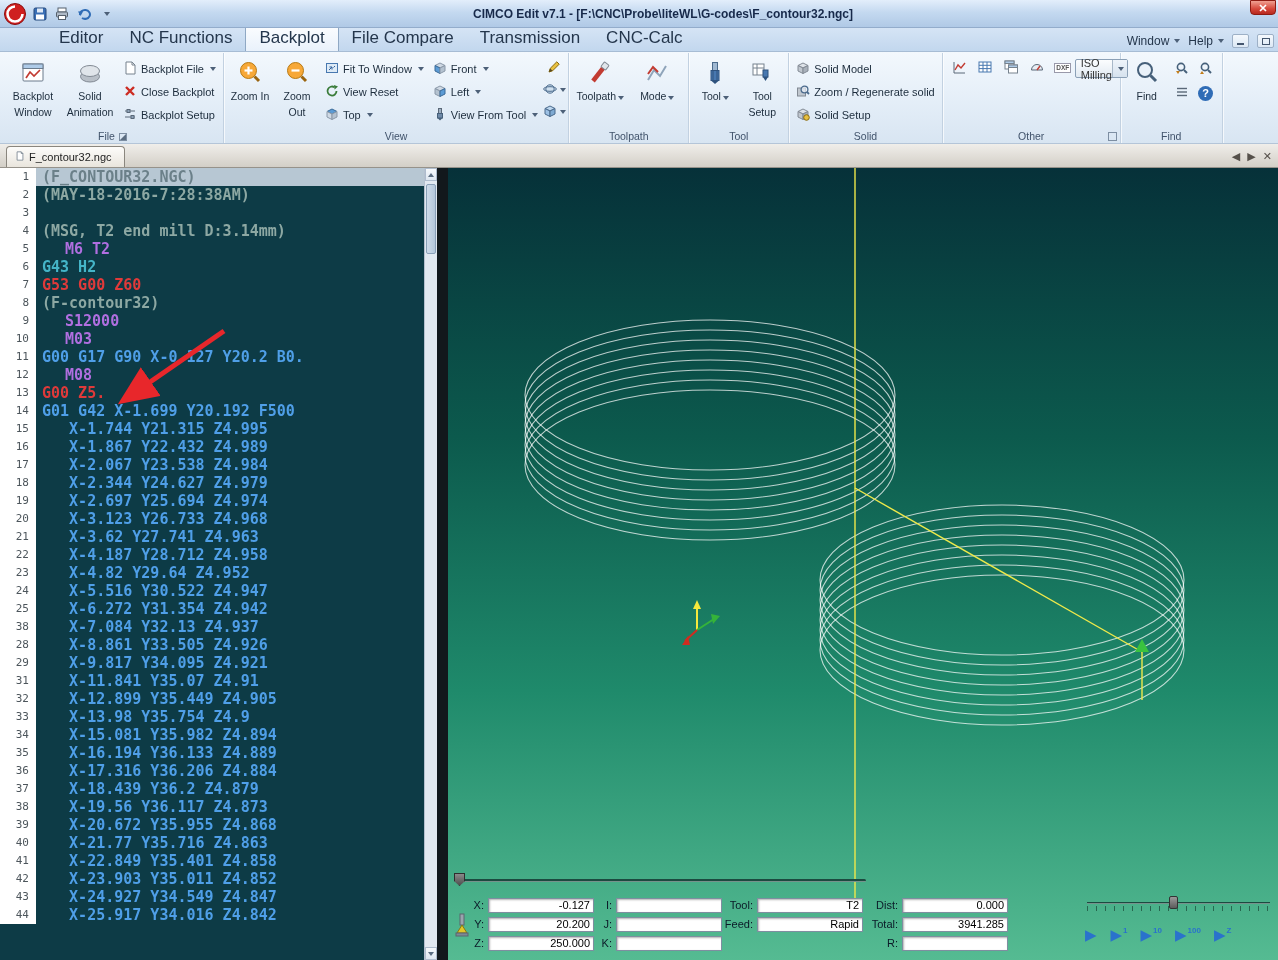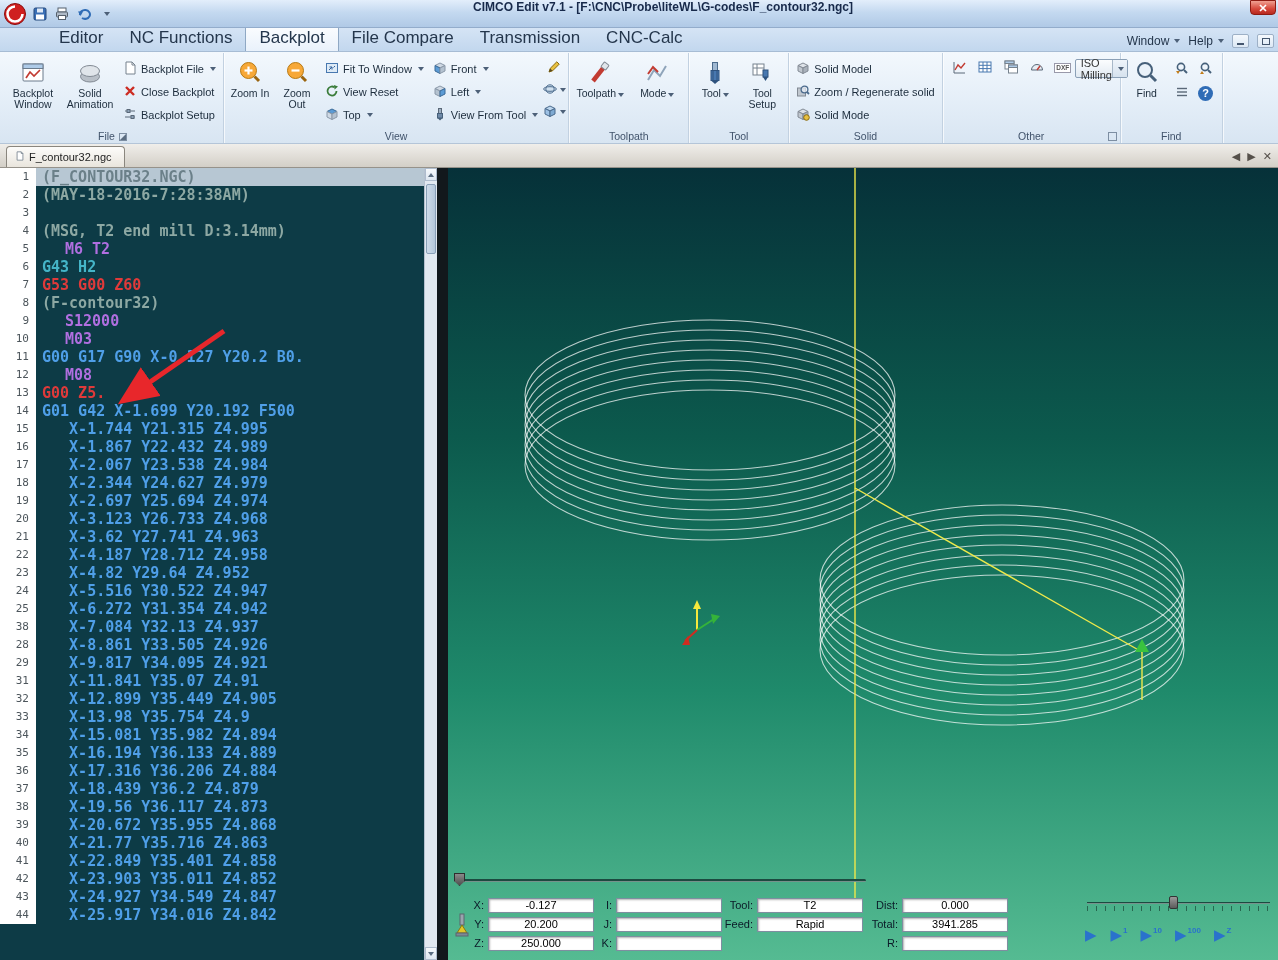--- a/index.html
+++ b/index.html
@@ -1,20 +1,20 @@
 <!DOCTYPE html>
 <html><head>
 <meta charset="utf-8">
 <style>
   * { box-sizing: border-box; margin: 0; padding: 0; }
   html,body { width:1278px; height:960px; overflow:hidden; }
   body { font-family:"Liberation Sans", sans-serif; font-size:12px; color:#1a2838; background:#e8eef6; position:relative; }
 
   
-  .titlebar { height:28px; background:linear-gradient(#e3eefb,#c4d9f0 45%,#b0c9e6); border-bottom:1px solid #93accb; position:relative; display:flex; align-items:flex-start;padding-left:48px; }
+  .titlebar { height:28px; background:linear-gradient(#e3eefb,#c4d9f0 45%,#b0c9e6); border-bottom:1px solid #93accb; position:relative; display:flex; align-items:center;padding-left:48px; }
   .qat { position:absolute; left:3px; top:2px; display:flex; align-items:center; gap:4px; }
   .app-logo { width:24px; height:24px; display:inline-flex; }
   .qbtn { width:18px; height:18px; display:inline-flex; align-items:center; justify-content:center; border-radius:2px; }
   .title-text { flex:1; text-align:center; font-size:12px; font-weight:bold; color:#17294a; }
   .title-close { position:absolute; right:2px; top:0; width:26px; height:15px; background:linear-gradient(#f0a091,#d6473a 60%,#b7291f); border:1px solid #8e1b12; border-radius:0 0 4px 4px; display:flex; align-items:center; justify-content:center; }
 
   
   .menubar { height:24px; background:linear-gradient(#d5e4f5,#c2d7ee); border-bottom:1px solid #a7bcd4; display:flex; align-items:flex-end; padding-left:46px; }
   .menu-tabs { display:flex; height:100%; align-items:flex-end; }
   .menu-tab { padding:4px 13px 3px 13px; font-size:17px; color:#24364c; cursor:default; }
@@ -29,21 +29,21 @@
   .ribbon { height:92px; background:linear-gradient(#f3f8fd,#e4eef8 55%,#d8e5f2); border-bottom:1px solid #b4c5d8; display:flex; padding:1px 0 0 2px; }
   .rgroup { position:relative; border-right:1px solid #c2d1e1; box-shadow:1px 0 0 rgba(255,255,255,.7); padding:2px 4px 15px 4px; }
   .rg-content { display:flex; gap:3px; height:72px; }
   .rg-label { position:absolute; left:0; right:0; bottom:1px; text-align:center; font-size:10.5px; color:#41536b; }
   .launcher { display:inline-block; width:8px; height:8px; border:1px solid #7d8fa0; border:1px solid #7d8ea2; margin-left:4px; vertical-align:-1px; position:relative; }
   .launcher::after { content:""; position:absolute; right:0; bottom:0; border-left:3px solid transparent; border-top:3px solid transparent; border-right:3px solid #5a6c80; border-bottom:3px solid #5a6c80; }
   .corner-launcher { position:absolute; right:3px; bottom:2px; width:9px; height:9px; border:1px solid #7d8ea2; }
   .bigbtn { width:54px; display:flex; flex-direction:column; align-items:center; padding:3px 1px 0 1px; border-radius:3px; }
   .bigbtn.w42 { width:44px; }
   .bicon { height:30px; display:flex; align-items:center; justify-content:center; }
-  .blabel { font-size:10.5px; line-height:11px; text-align:center; color:#1c2c3c; }
+  .blabel { font-size:10.5px; line-height:16px; text-align:center; color:#1c2c3c; }
   .vcol { display:flex; flex-direction:column; gap:2px; padding-top:3px; }
   .smallbtn { display:flex; align-items:center; gap:4px; font-size:11px; color:#1c2c3c; padding:2px 3px; white-space:nowrap; border-radius:2px; height:21px; }
   .iconbtn { width:20px; height:20px; display:flex; align-items:center; justify-content:center; gap:1px; border-radius:2px; }
   .caret { width:0; height:0; border-left:3px solid transparent; border-right:3px solid transparent; border-top:4px solid #4d6078; display:inline-block; margin-left:2px; }
   .combo { width:152px; height:19px; margin-top:4px; background:linear-gradient(#fbfdfe,#e2eaf2); border:1px solid #8ba0b6; border-radius:2px; display:flex; align-items:center; font-size:11px; color:#333; }
   .combo .cval { flex:1; padding-left:5px; }
   .combo .cbtn { width:15px; height:100%; border-left:1px solid #a8b8c8; display:flex; align-items:center; justify-content:center; background:linear-gradient(#eef4fa,#d6e2ee); }
   .dxf-label { font-size:6.5px; font-weight:bold; color:#555; border:1px solid #99a; background:#fff; padding:1px 1px; line-height:6px; }
   .i26 { width:26px; height:26px; } .i16 { width:16px; height:16px; } .i14 { width:14px; height:14px; } .i10 { width:10px; height:10px; }
 
@@ -79,21 +79,21 @@
   #vpsvg { position:absolute; left:0; top:0; }
 
   
   .bpanel { position:absolute; left:0; right:0; bottom:0; height:90px; }
   .progress { position:absolute; left:6px; top:3px; width:412px; height:14px; }
   .pgroove { position:absolute; left:0; right:0; top:6px; height:3px; background:#1c4a40; border-bottom:1px solid rgba(255,255,255,.4); border-radius:2px; }
   .pthumb { position:absolute; left:0; top:0; width:11px; height:13px; background:linear-gradient(#8a8a8a,#4f4f4f); border:1px solid #2e2e2e; clip-path:polygon(0 0,100% 0,100% 62%,50% 100%,0 62%); }
   .f { position:absolute; display:flex; align-items:center; height:16px; font-size:11px; color:#0b1a28; }
   .flabel { width:34px; text-align:right; padding-right:4px; flex:none; }
   .flabel.wide { width:40px; }
-  .fbox { width:106px; height:15px; background:#fff; border:1px solid #7e8ea0; box-shadow:inset 1px 1px 2px rgba(0,0,0,.3); display:flex; align-items:center; justify-content:center; padding:0 3px; font-size:11px; color:#000; }
+  .fbox { width:106px; height:15px; background:#fff; border:1px solid #7e8ea0; box-shadow:inset 1px 1px 2px rgba(0,0,0,.3); display:flex; align-items:center; justify-content:flex-end; padding:0 3px; font-size:11px; color:#000; }
   .probe { position:absolute; left:6px; top:42px; }
   .speed { position:absolute; left:637px; top:26px; width:187px; height:18px; }
   .sgroove { position:absolute; left:2px; right:2px; top:6px; height:2px; background:#1c4a40; border-bottom:1px solid rgba(255,255,255,.4); }
   .sticks { position:absolute; left:2px; right:2px; top:10px; height:5px; background:repeating-linear-gradient(90deg, rgba(10,40,30,.55) 0 1px, transparent 1px 9px); }
   .sthumb2 { position:absolute; left:84px; top:0; width:9px; height:13px; background:linear-gradient(#9a9a9a,#5c5c5c); border:1px solid #333; border-radius:2px; }
   .playback { position:absolute; left:637px; top:56px; display:flex; gap:13px; }
   .pbtn { display:flex; align-items:flex-start; color:#2a72cc; }
   .pglyph { font-size:15px; line-height:17px; }
   .psup { font-size:8px; line-height:8px; margin:1px 0 0 1px; font-weight:bold; }
 
@@ -401,21 +401,21 @@
               </svg></span>
           <span>Zoom / Regenerate solid</span>
         </div>
         <div class="smallbtn">
           <span><svg class="i14" viewBox="0 0 14 14">
                 <polygon points="2,4.5 7,2 12,4.5 7,7" fill="#dde2e8" stroke="#828a94"></polygon>
                 <polygon points="2,4.5 7,7 7,12.5 2,10" fill="#c0c7cf" stroke="#828a94"></polygon>
                 <polygon points="12,4.5 7,7 7,12.5 12,10" fill="#a8b0ba" stroke="#828a94"></polygon>
                 <circle cx="10.5" cy="10.5" r="2.8" fill="#e8c040" stroke="#8a6a10"></circle>
               </svg></span>
-          <span>Solid Mode</span>
+          <span>Solid Setup</span>
         </div>
       </div>
     </div>
     <div class="rg-label"><span>Solid</span></div>
   </div>
 
   <div class="rgroup" style="width:178px;">
     <div class="rg-content" style="flex-direction:row; gap:0;">
       <div style="display:flex; gap:6px; padding:3px 2px 0 2px;">
         <div class="iconbtn">

